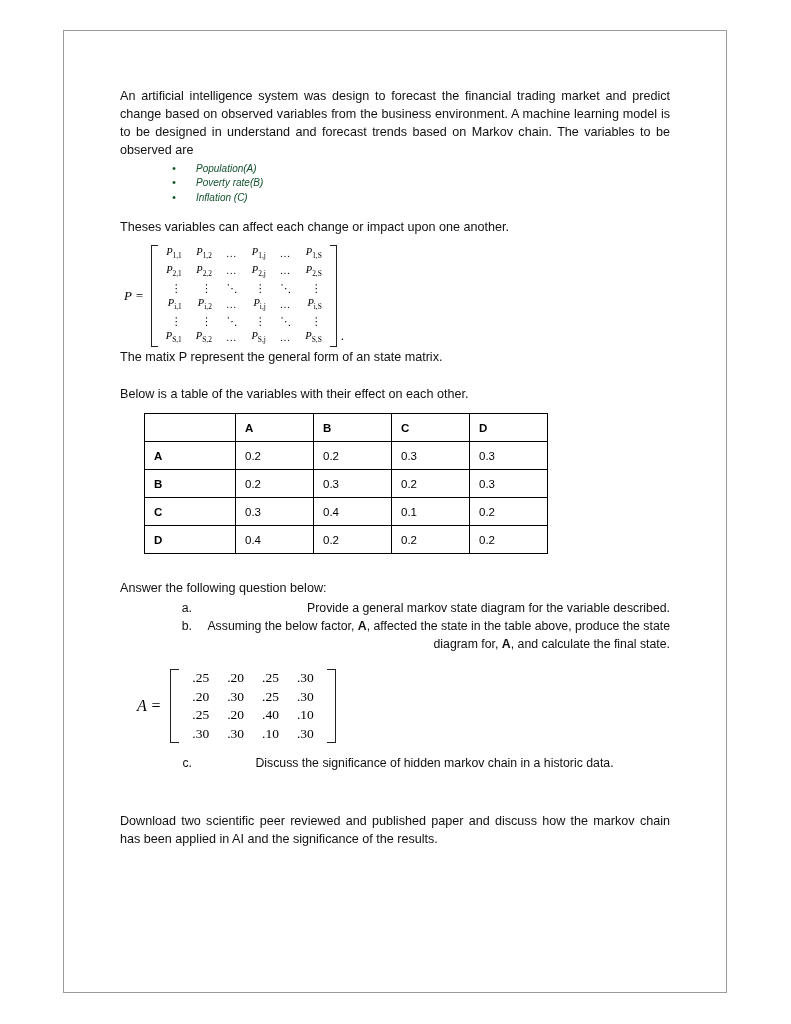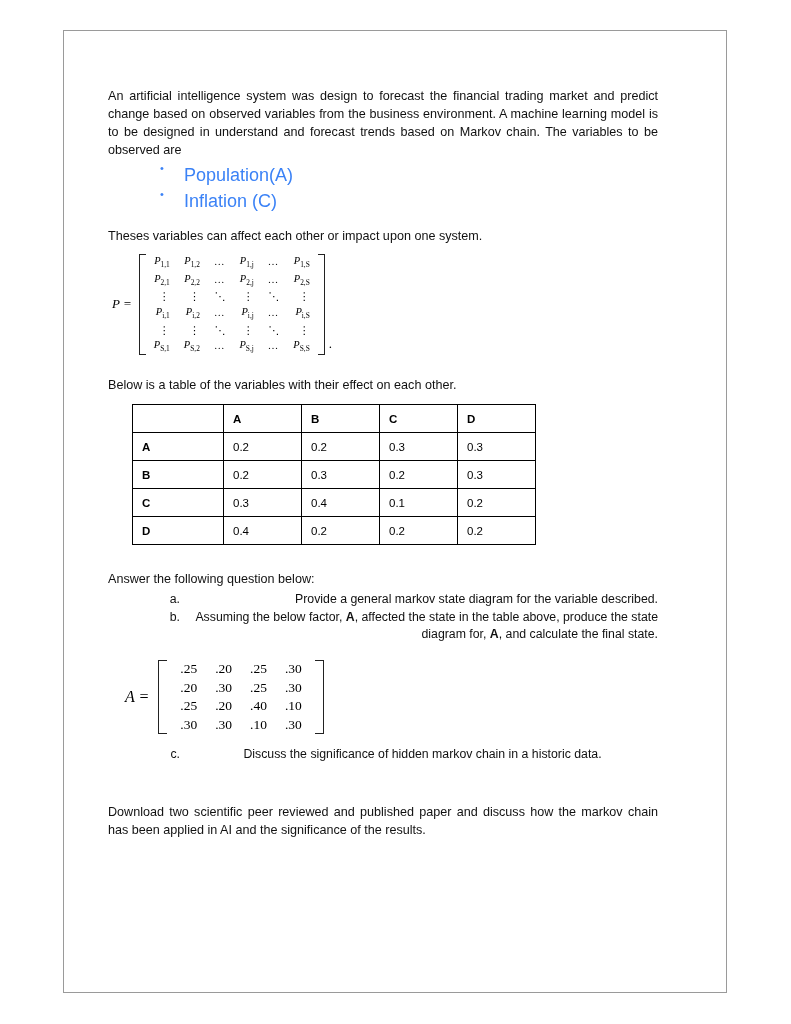--- a/index.html
+++ b/index.html
@@ -31,21 +31,21 @@
     top: 33px;
     width: 664px;
     height: 963px;
     border-right: 1px solid #cfcfcf;
     border-bottom: 1px solid #cfcfcf;
     box-sizing: border-box;
     z-index: -1;
   }
   .content {
     position: absolute;
-    left: 108px;
+    left: 120px;
     top: 88px;
     width: 550px;
   }
   p.body-text {
     margin: 0 0 0 0;
     font-size: 12.6px;
     line-height: 1.42;
     text-align: justify;
     color: #111;
   }
@@ -59,25 +59,26 @@
   .gap-md { height: 14px; }
   .gap-lg { height: 20px; }
   .gap-xl { height: 26px; }
 
   ul.var-list {
     margin: 2px 0 0 0;
     padding-left: 52px;
     list-style: none;
   }
   ul.var-list li {
-    font-size: 18px;
+    font-size: 10px;
     line-height: 1.45;
     position: relative;
     padding-left: 24px;
-    color: #3b82f6;
+    color: #14532d;
+    font-style: italic;
   }
   ul.var-list li::before {
     content: "\2022";
     position: absolute;
     left: 0;
     top: -1px;
     font-size: 11px;
   }
 
   
@@ -256,26 +257,27 @@
 
 <div class="page-shadow"></div>
 <div class="page-frame"></div>
 
 <div class="content">
 
   <p class="body-text">An artificial intelligence system was design to forecast the financial trading market and predict change based on observed variables from the business environment. A machine learning model is to be designed in understand and forecast trends based on Markov chain. The variables to be observed are</p>
 
   <ul class="var-list">
     <li>Population(A)</li>
+    <li>Poverty rate(B)</li>
     <li>Inflation (C)</li>
   </ul>
 
   <div class="gap-md"></div>
 
-  <p class="body-left">Theses variables can affect each other or impact upon one system.</p>
+  <p class="body-left">Theses variables can affect each change or impact upon one another.</p>
 
   <div class="matrix-p-wrap">
     <span class="mp-label">P =</span>
     <span class="bracket bracket-l"></span>
     <table class="matrix-p">
       <tbody id="matrix-p-body">
           <tr>
             <td>P<sub>1,1</sub></td>
             <td>P<sub>1,2</sub></td>
             <td class="dots-h">…</td>
@@ -322,20 +324,21 @@
             <td>P<sub>S,j</sub></td>
             <td class="dots-h">…</td>
             <td>P<sub>S,S</sub></td>
           </tr>
         </tbody>
     </table>
     <span class="bracket bracket-r"></span>
     <span class="trailing-dot">.</span>
   </div>
 
+  <p class="body-left">The matix P represent the general form of an state matrix.</p>
 
   <div class="gap-lg"></div>
 
   <p class="body-left">Below is a table of the variables with their effect on each other.</p>
 
   <table class="effect-table">
     <colgroup>
       <col class="c0">
         <col class="cx">
         <col class="cx">

